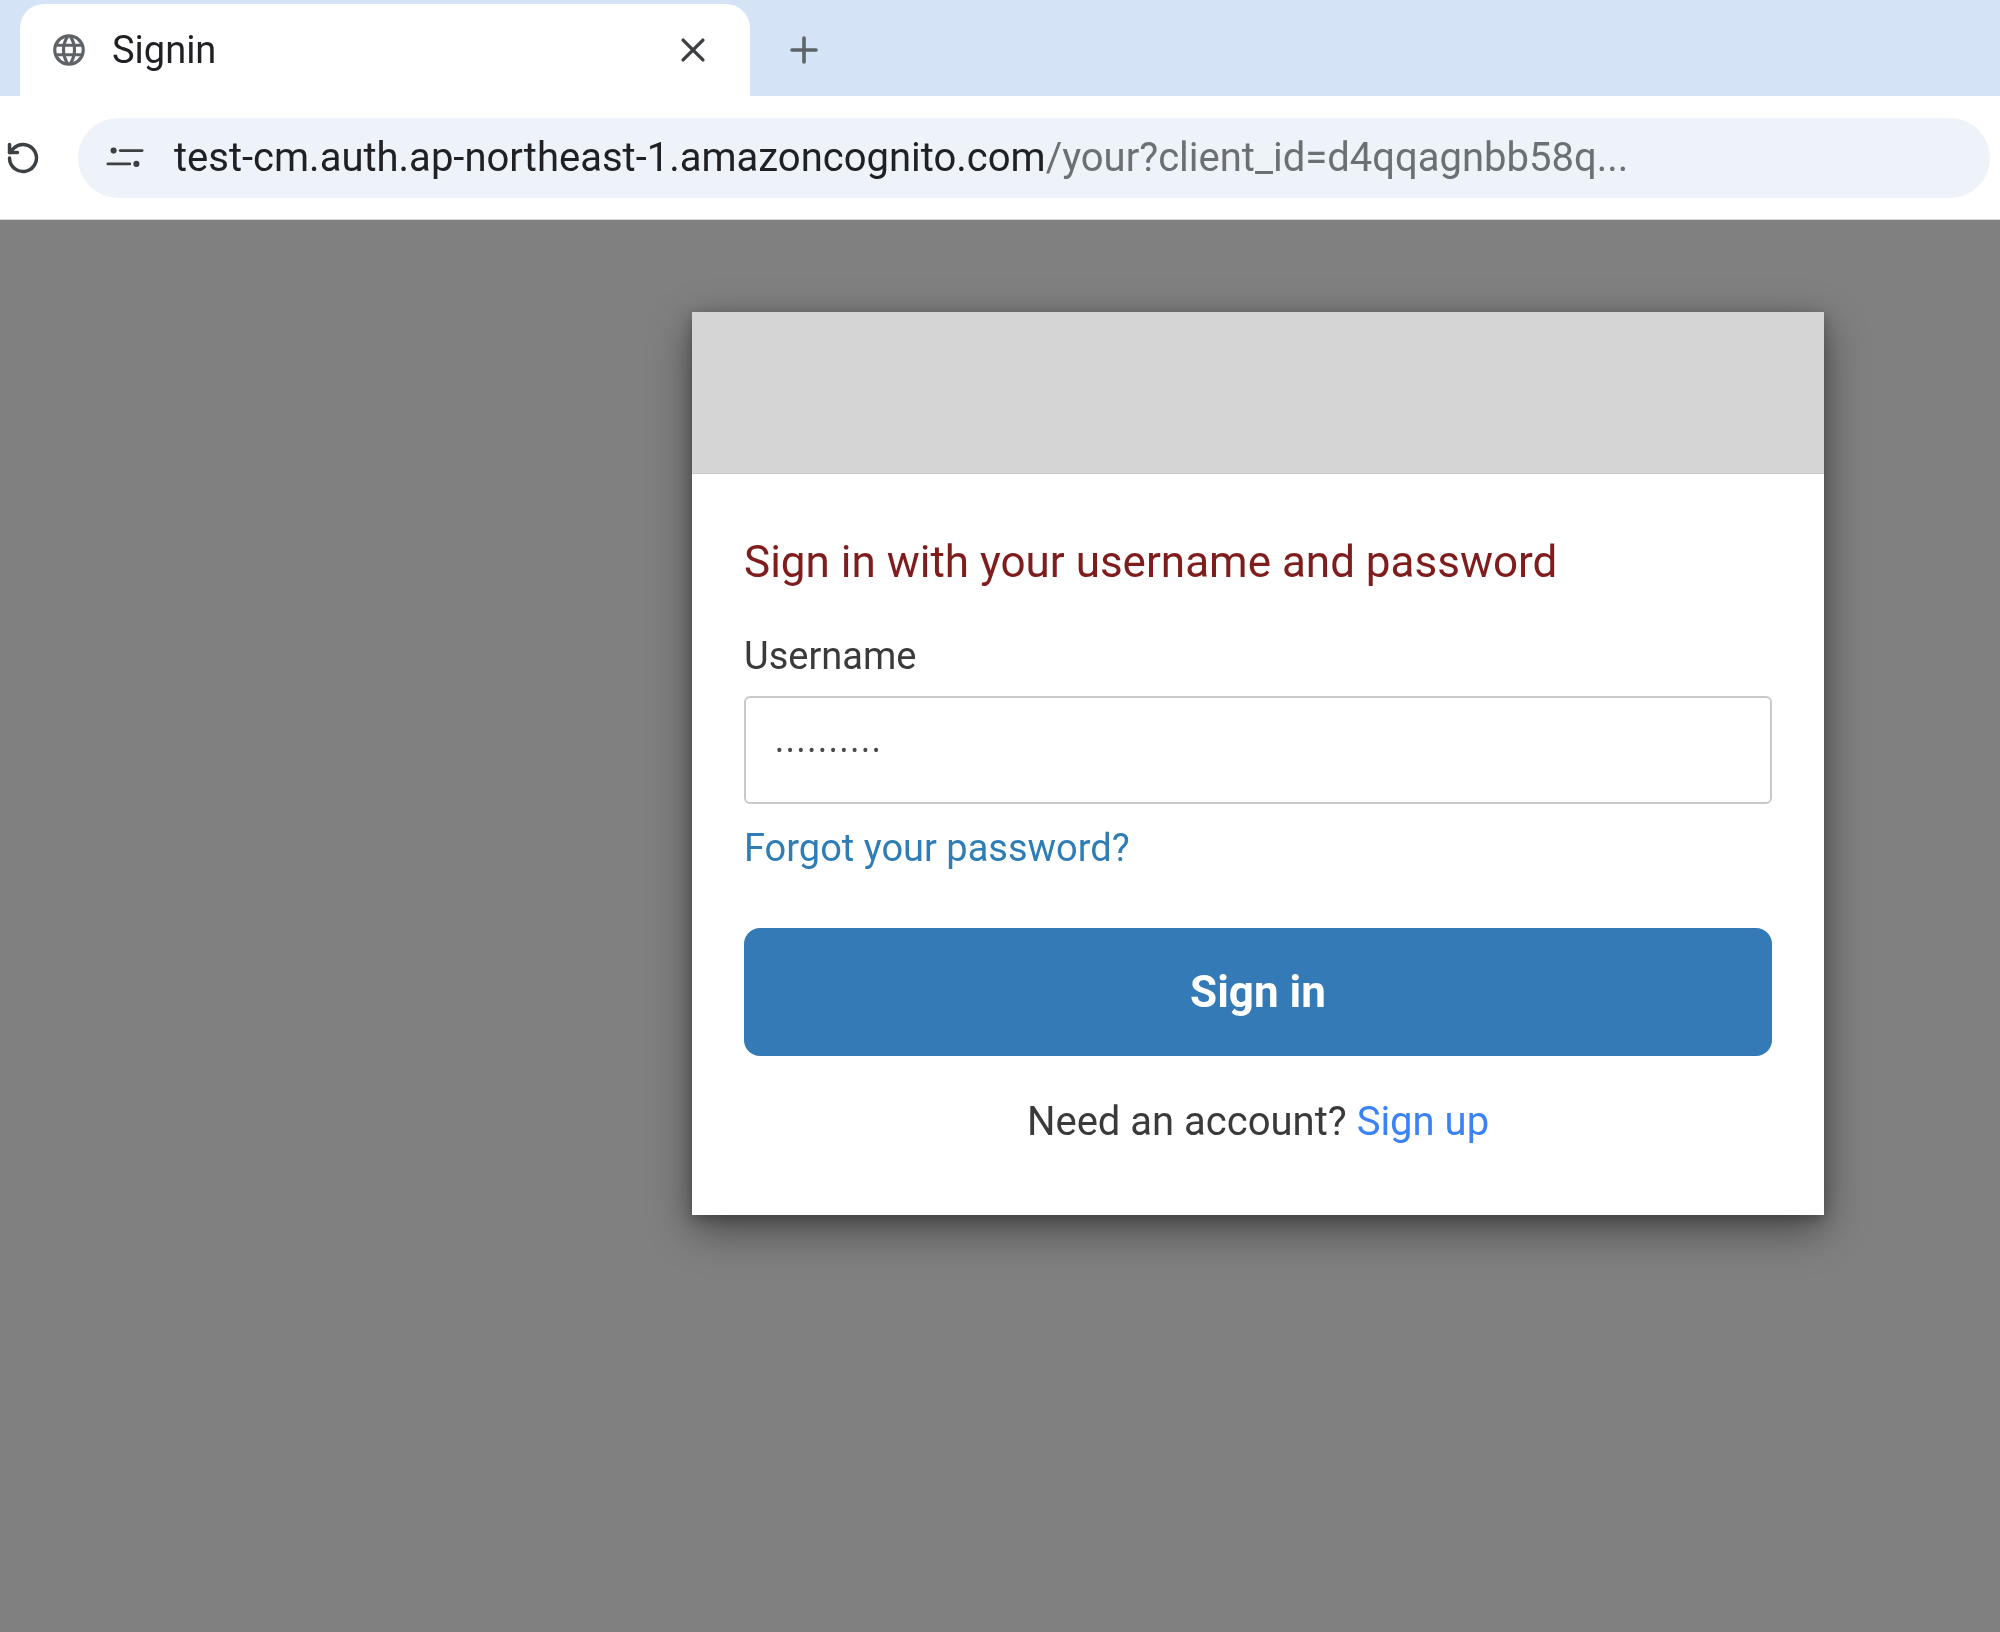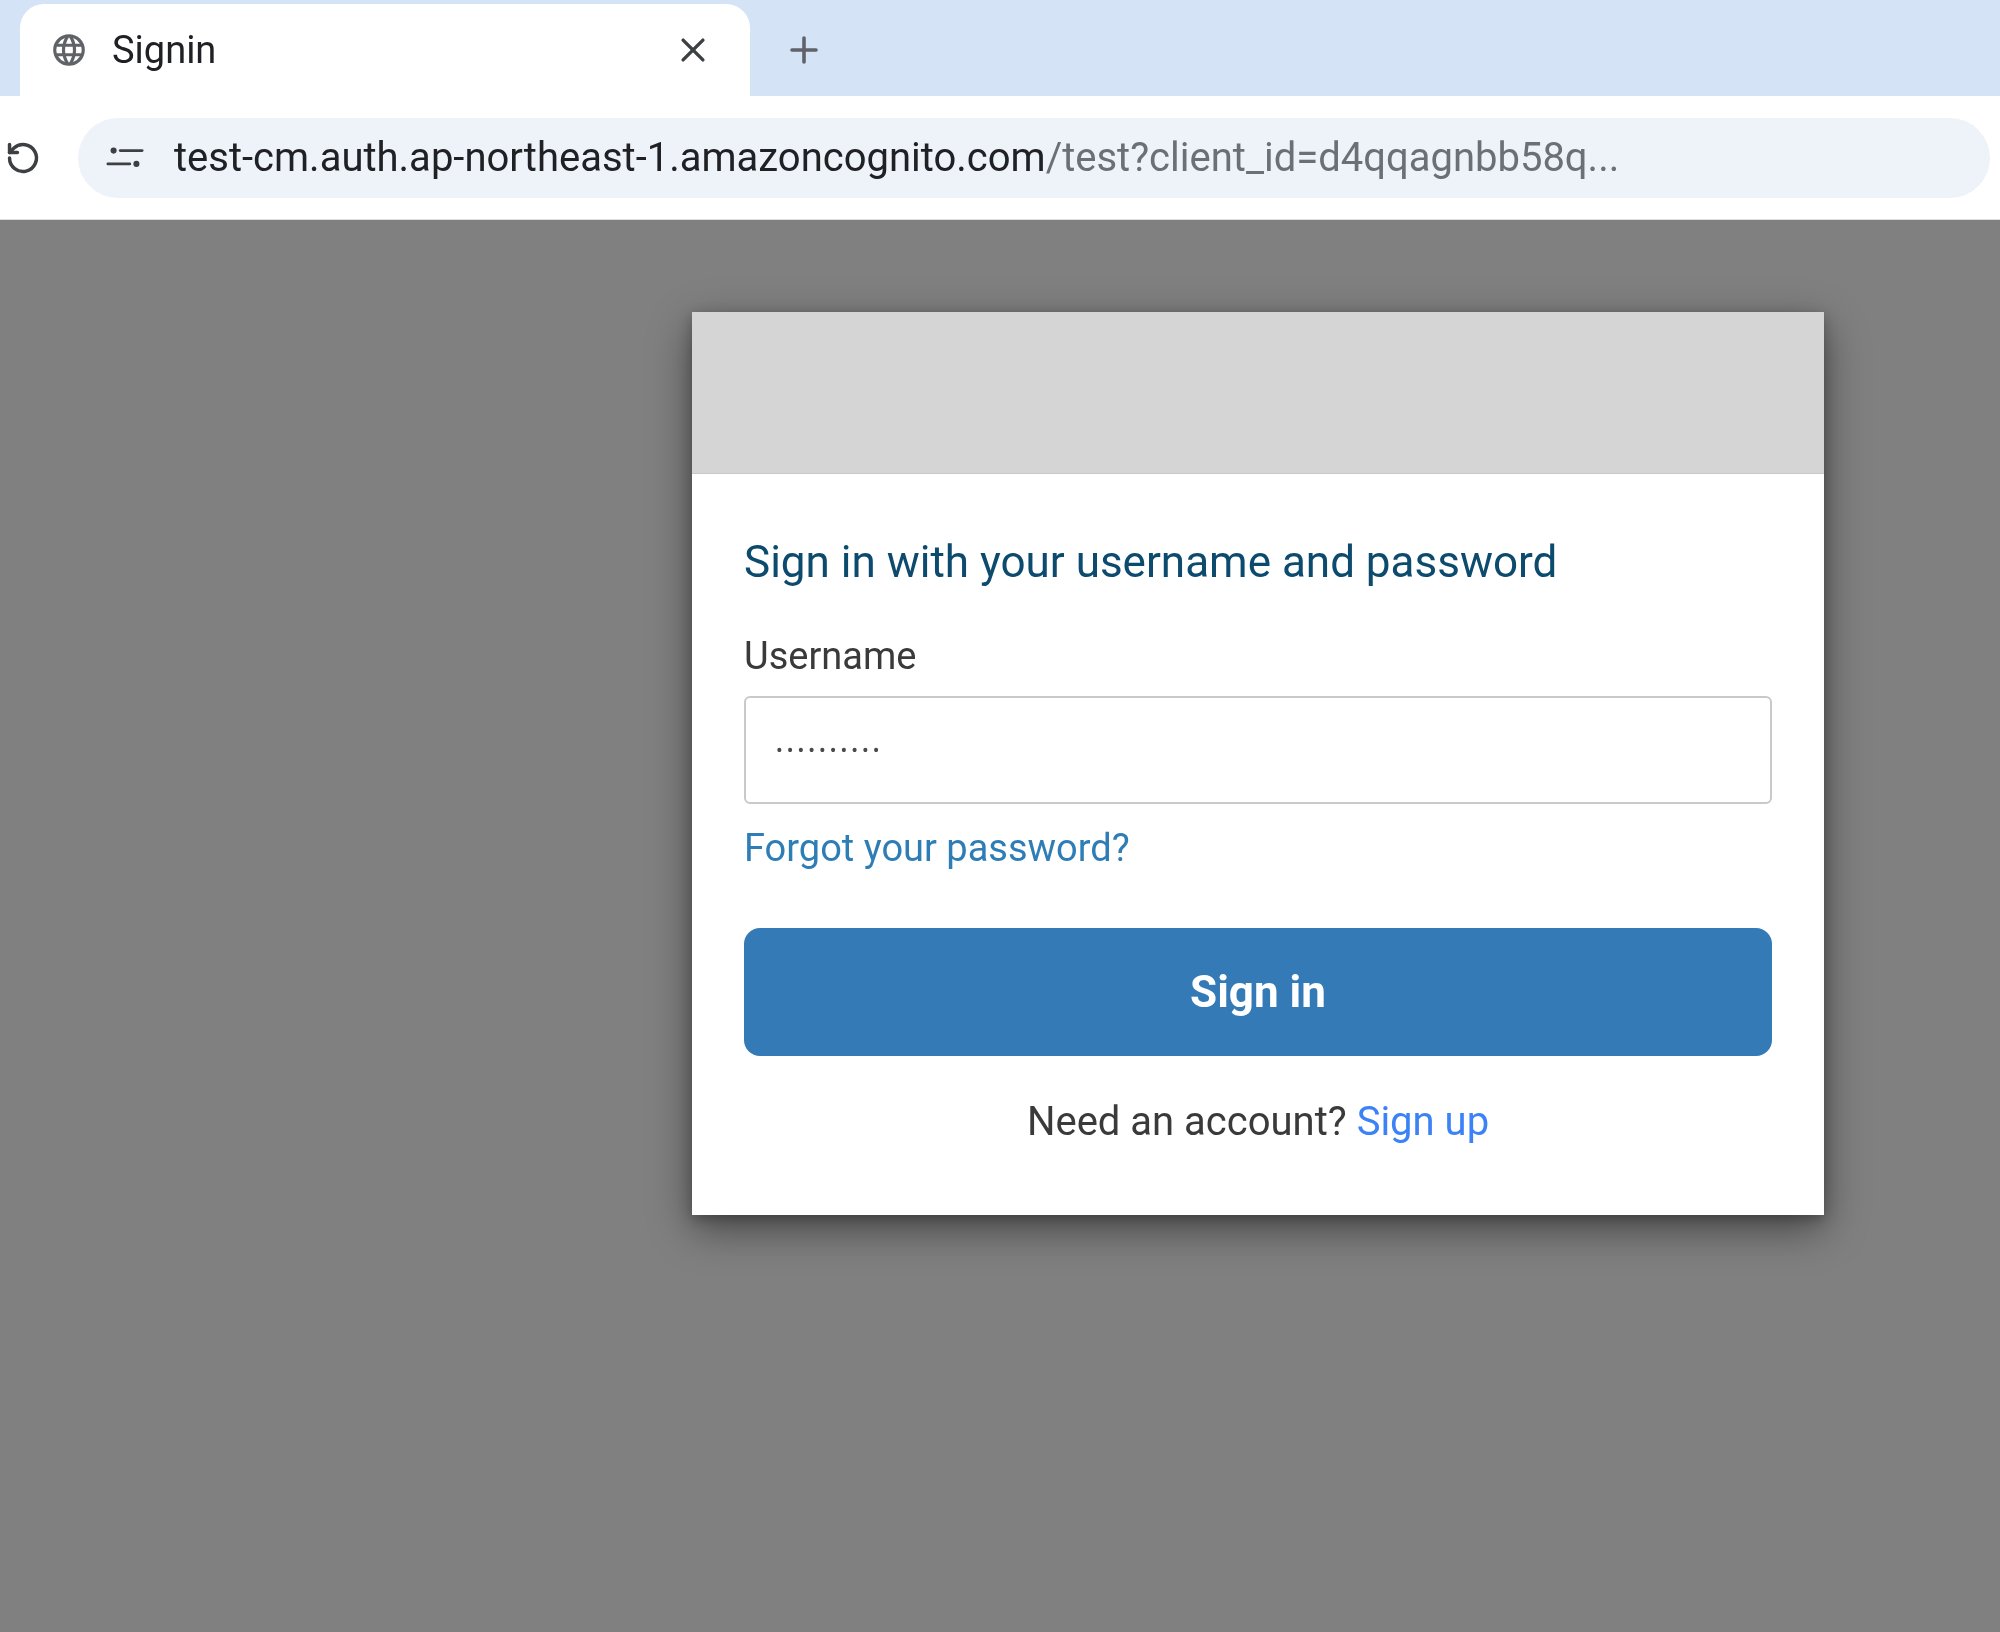--- a/index.html
+++ b/index.html
@@ -128,21 +128,21 @@
       height: 162px;
       background: #d5d5d5;
       border-bottom: 1px solid #c8c8c8;
     }
     .card-body {
       padding: 62px 52px 70px 52px;
     }
     .card-heading {
       font-size: 44px;
       font-weight: 400;
-      color: #0c4a6e;
+      color: #7f1d1d;
       margin-bottom: 46px;
     }
     .field-label {
       font-size: 38px;
       color: #3a3a3a;
       margin-bottom: 18px;
     }
     .text-input {
       width: 100%;
       height: 108px;
@@ -230,21 +230,21 @@
   <div class="omnibox">
     <span class="site-settings-icon">
       <svg viewBox="0 0 40 30" stroke="currentColor" stroke-width="3" fill="none" stroke-linecap="round">
         <circle cx="8" cy="8" r="3.2" fill="currentColor" stroke="none"></circle>
         <line x1="15" y1="8" x2="38" y2="8"></line>
         <line x1="2" y1="22" x2="25" y2="22"></line>
         <circle cx="32" cy="22" r="3.2" fill="currentColor" stroke="none"></circle>
       </svg>
     </span>
     <span class="url">
-      <span>test-cm.auth.ap-northeast-1.amazoncognito.com</span><span class="path">/test?client_id=d4qqagnbb58q...</span>
+      <span>test-cm.auth.ap-northeast-1.amazoncognito.com</span><span class="path">/your?client_id=d4qqagnbb58q...</span>
     </span>
   </div>
 </div>
 
 <div class="page-viewport">
   <div class="login-card">
     <div class="card-banner"></div>
     <div class="card-body">
       <h1 class="card-heading">Sign in with your username and password</h1>
 

